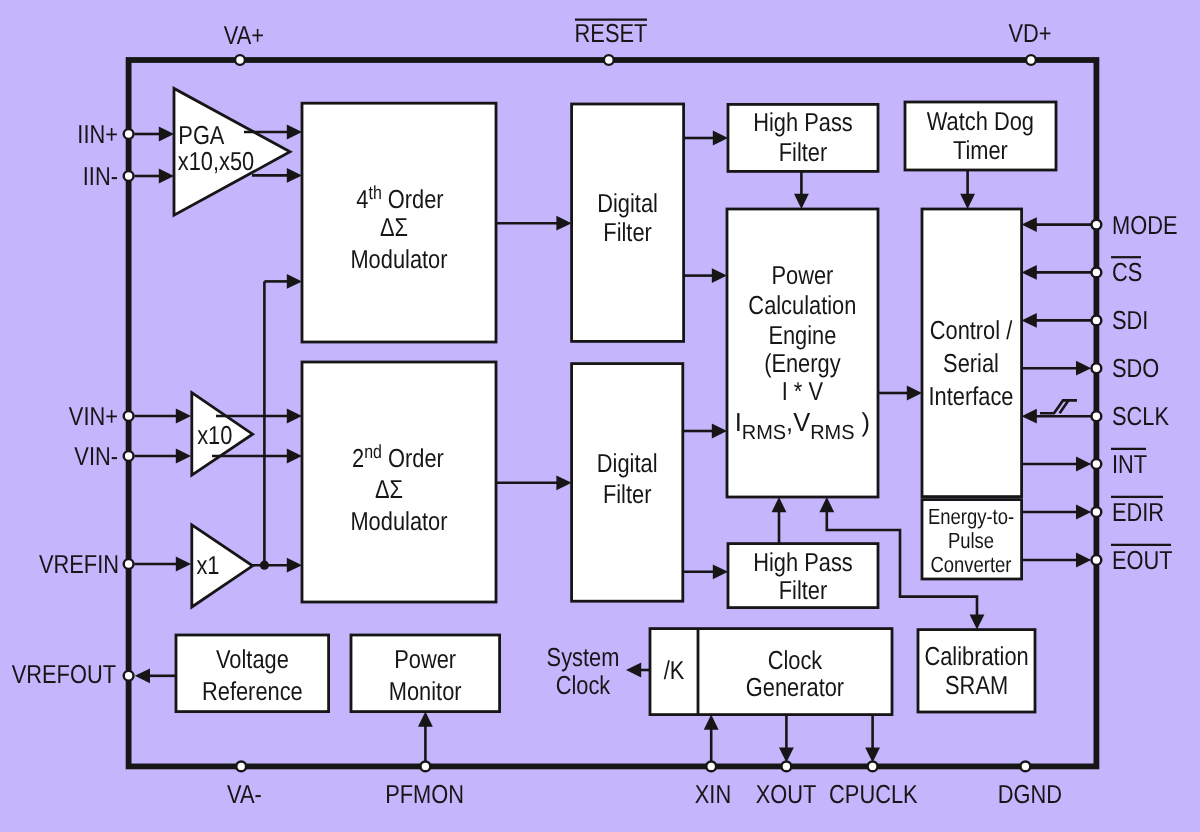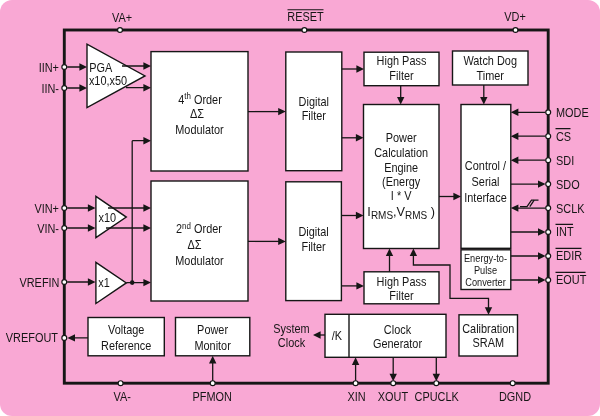--- a/index.html
+++ b/index.html
@@ -1,14 +1,14 @@
 <!DOCTYPE html>
 <html><head><meta charset="utf-8"><style>
 html,body{margin:0;padding:0;background:#fff;}
-#c{position:relative;width:600px;height:416px;background:#f9a8d4;overflow:hidden;border-radius:12px;}
+#c{position:relative;width:600px;height:416px;background:#c4b5fd;overflow:hidden;}
 text{font-family:"Liberation Sans",sans-serif;fill:#161616;}
 </style></head>
 <body>
 <div id="c">
 <svg width="600" height="416" viewBox="0 0 600 416">
 <rect x="64.3" y="30.0" width="483.90000000000003" height="353.2" fill="none" stroke="#161616" stroke-width="2.9"></rect>
 <rect x="151" y="51.6" width="97" height="119.4" fill="#fff" stroke="#161616" stroke-width="1.4"></rect>
 <rect x="285.8" y="52" width="56.0" height="118.69999999999999" fill="#fff" stroke="#161616" stroke-width="1.4"></rect>
 <rect x="364" y="52.2" width="75" height="33.5" fill="#fff" stroke="#161616" stroke-width="1.4"></rect>
 <rect x="452.5" y="51" width="75.5" height="34" fill="#fff" stroke="#161616" stroke-width="1.4"></rect>

